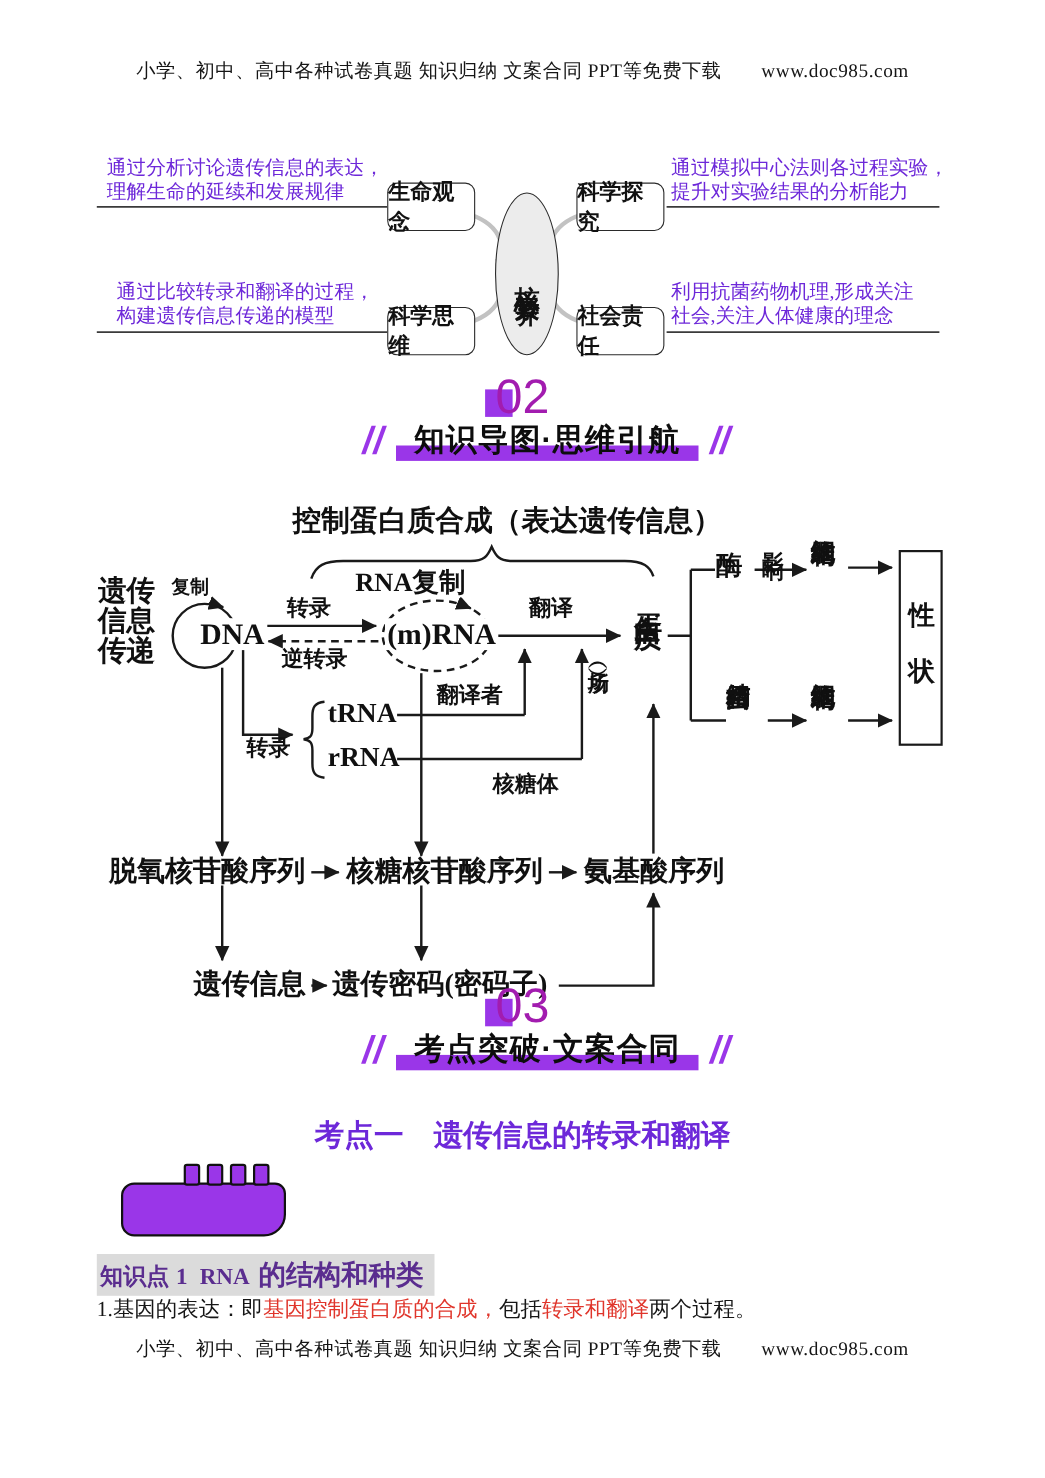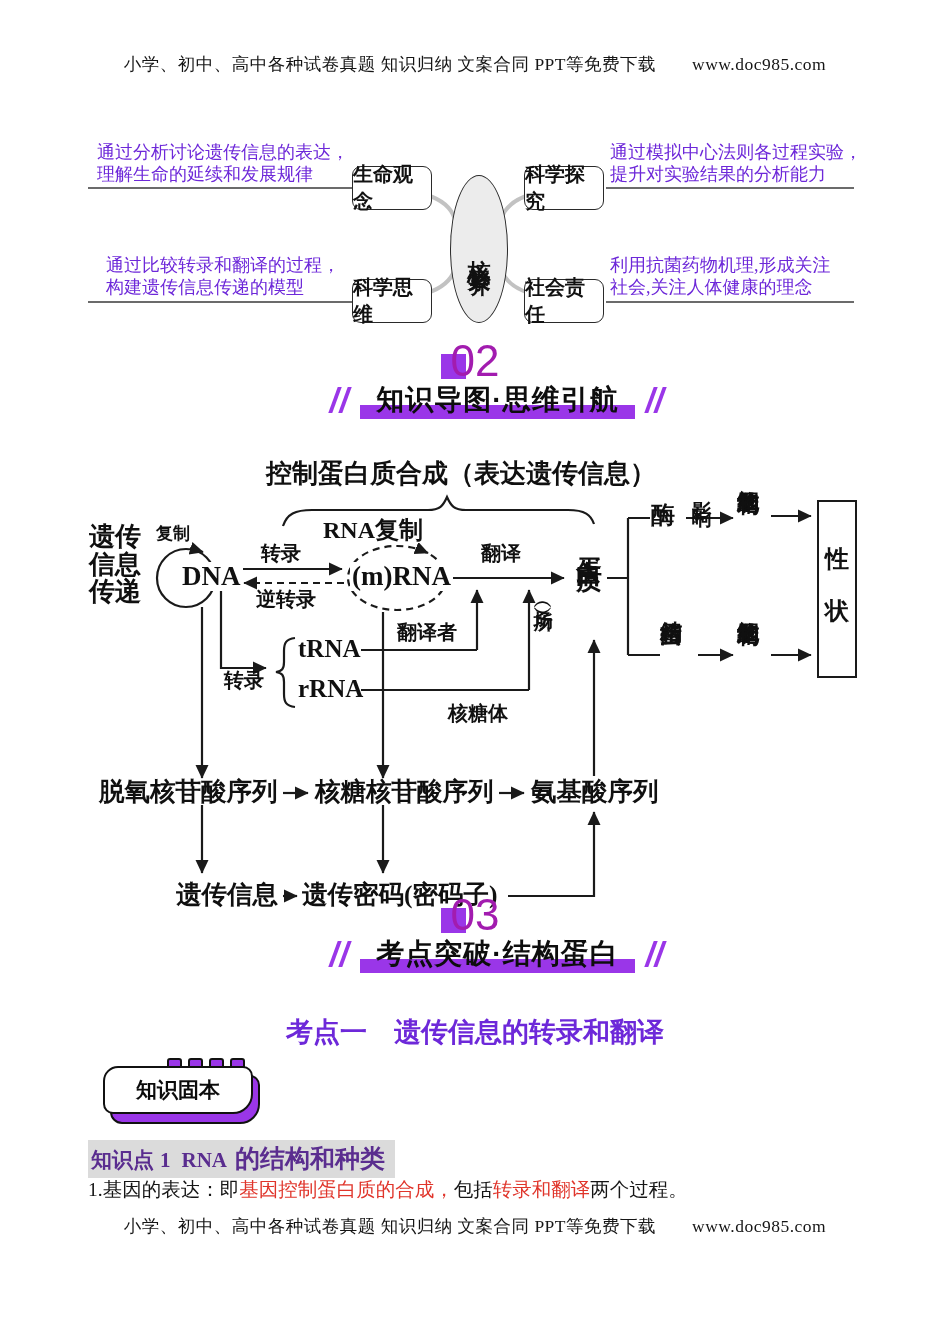--- a/index.html
+++ b/index.html
@@ -202,42 +202,39 @@
       <i class="num-sq"></i>
       <span class="sec-num">03</span>
     </div>
     <div class="sec-title-row">
       <span class="dslash">
           <i></i>
           <i></i>
         </span>
       <span class="sec-title-wrap">
         <i class="title-bar"></i>
-        <span class="sec-title">考点突破·结构蛋白</span>
+        <span class="sec-title">考点突破·文案合同</span>
       </span>
       <span class="dslash">
           <i></i>
           <i></i>
         </span>
     </div>
   </div>
 
   <div class="abs ctr kp-title" style="top:1014px;">考点一　遗传信息的转录和翻译</div>
 
   <div class="kb-badge">
     <i class="kb-shadow"></i>
     <div class="kb-tabs">
         <i></i>
         <i></i>
         <i></i>
         <i></i>
       </div>
-    <div class="kb-face">
-      <span>知识固本</span>
-    </div>
   </div>
 
   <div class="kp-strip">
     <span class="b1">知识点</span>
     <span class="b2">1</span>
     <span class="b3">RNA</span>
     <span class="b4">的结构和种类</span>
   </div>
 
   <div class="body-line">

